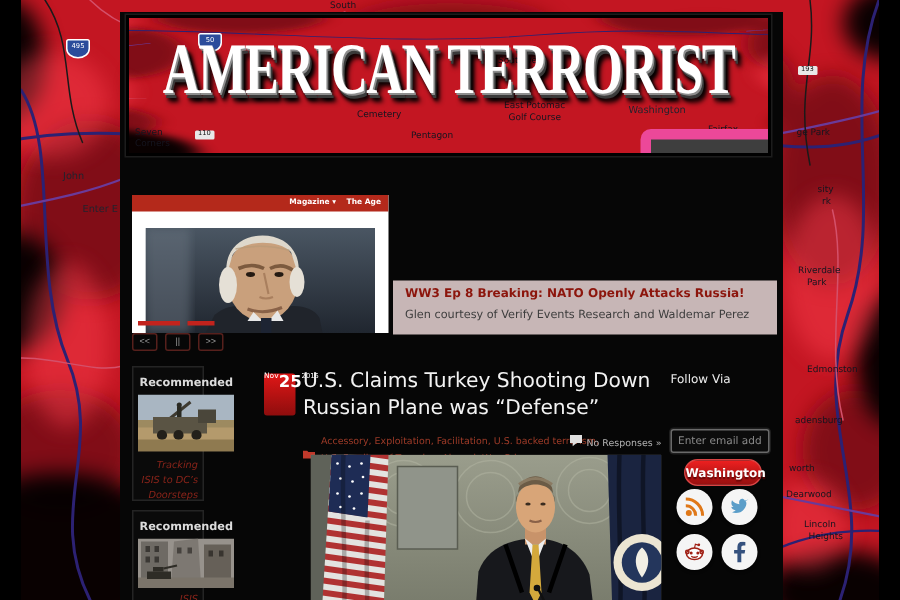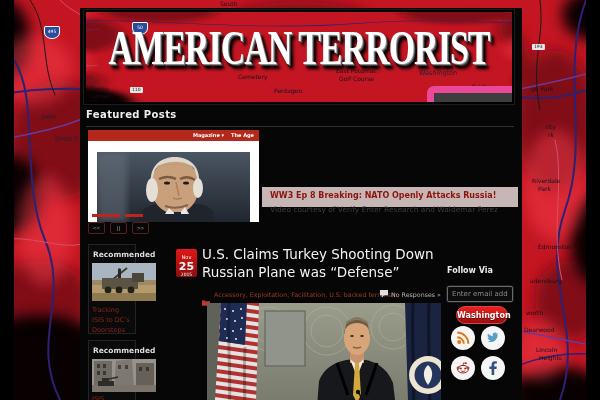--- a/index.html
+++ b/index.html
@@ -31,54 +31,54 @@
   .featured-heading{position:absolute;left:86px;top:109px;width:428px;padding-bottom:6px;
                     border-bottom:1px solid #2e2e2e;color:#ededed;font-size:10px;font-weight:bold;
                     letter-spacing:.4px;}
   .slide{position:absolute;left:88px;top:130px;width:171px;height:92px;background:#fff;overflow:hidden;cursor:pointer;}
   .slide-redbar{position:absolute;left:0;top:0;width:171px;height:11px;background:#b4291b;
                 display:flex;justify-content:flex-end;align-items:center;gap:7px;padding-right:5px;box-sizing:border-box;}
   .slide-redbar span{color:#fff;font-size:5px;font-weight:bold;line-height:1;}
   .slide-photo{position:absolute;left:9px;top:22px;}
   .slide-snippet{position:absolute;left:4px;top:84px;display:flex;gap:5px;}
   .slide-snippet i{display:block;height:3px;background:#c2231d;}
-  .caption-box{position:absolute;left:262px;top:187px;width:256px;height:20px;background:#c7b6b6;
+  .caption-box{position:absolute;left:262px;top:187px;width:256px;height:36px;background:#c7b6b6;
                padding:5px 8px;box-sizing:border-box;}
   .caption-title{font-size:8px;font-weight:bold;color:#8c150c;line-height:1;}
   .caption-sub{font-size:7.5px;color:#3d3d3d;margin-top:6px;line-height:1;}
   .controls{position:absolute;left:88px;top:222px;display:flex;gap:5px;}
   .ctrl-btn{width:17px;height:12px;background:#070707;border:1px solid #57201c;border-radius:2px;
             color:#999;font-size:6px;line-height:10px;text-align:center;cursor:pointer;padding:0;}
   
   .rec-box{position:absolute;left:88px;width:48px;background:#0a0a0a;border:1px solid #242424;
            padding:3px;box-sizing:border-box;}
   .rec-head{color:#dcdcdc;font-size:7.5px;font-weight:bold;margin:2px 0 4px 1px;}
   .rec-thumb{display:block;cursor:pointer;}
-  .rec-cap{color:#8a241a;font-size:6.5px;text-align:left;line-height:1.5;
+  .rec-cap{color:#8a241a;font-size:6.5px;font-style:italic;text-align:right;line-height:1.5;
            margin-top:5px;cursor:pointer;}
   
   .date-badge{position:absolute;left:176px;top:249px;width:21px;height:28px;border-radius:2px;
               background:linear-gradient(#e01717,#8e0d0d);color:#fff;text-align:center;
-              display:flex;flex-direction:column;justify-content:flex-end;}
+              display:flex;flex-direction:row;justify-content:space-between;}
   .date-badge .m{font-size:5px;line-height:1.1;}
   .date-badge .d{font-size:11px;font-weight:bold;line-height:1;}
   .date-badge .y{font-size:4.5px;line-height:1.2;}
   .article-title{position:absolute;left:202px;top:246px;width:244px;color:#f2f2f2;
                  font-size:13.5px;line-height:1.3;cursor:pointer;}
   .meta-cats{position:absolute;left:214px;top:290px;width:196px;color:#9e3b28;font-size:6.3px;
              line-height:1.7;cursor:pointer;}
   .folder-ico{position:absolute;left:202px;top:291px;}
   .responses{position:absolute;left:380px;top:290px;color:#b5b5b5;font-size:6.3px;cursor:pointer;
              display:flex;align-items:center;gap:3px;}
   .article-img{position:absolute;left:207px;top:303px;width:234px;height:97px;overflow:hidden;}
   
   .suggest-box{position:absolute;left:446px;top:240px;width:72px;height:21px;border:1px solid #3f3f3f;
                border-radius:2px;color:#c0c0c0;font-size:7.5px;line-height:20px;padding-left:7px;
                box-sizing:border-box;cursor:pointer;}
-  .follow-head{position:absolute;left:447px;top:266px;color:#eaeaea;font-size:8px;font-weight:bold;}
+  .follow-head{position:absolute;left:447px;top:248px;color:#eaeaea;font-size:8px;font-weight:normal;}
   .email-input{position:absolute;left:447px;top:286px;width:66px;height:16px;background:#0c0c0c;
                border:1px solid #6a6a6a;box-shadow:0 0 0 1px #1e1e1e;border-radius:2px;color:#8a8a8a;
                font-size:7px;padding:0 4px;box-sizing:border-box;outline:none;font-family:inherit;}
   .email-input::placeholder{color:#8a8a8a;}
   .subscribe-btn{position:absolute;left:456px;top:306px;width:52px;height:18px;border-radius:9px;
                  background:linear-gradient(#ee2020,#970f0f);border:1px solid #d94444;color:#fff;
                  font-size:8px;font-weight:bold;text-shadow:0 1px 1px #5c0505;cursor:pointer;
                  font-family:inherit;padding:0;}
   .soc{position:absolute;width:24px;height:24px;border-radius:50%;background:#f5f5f5;
        display:flex;align-items:center;justify-content:center;cursor:pointer;
@@ -179,21 +179,20 @@
     <span class="lbl" style="left:188px;top:76px">Pentagon</span>
     <span class="lbl" style="left:246px;top:26px">Southwest</span>
     <span class="lbl" style="left:250px;top:56px">East Potomac</span>
     <span class="lbl" style="left:253px;top:64px">Golf Course</span>
     <span class="lbl big" style="left:333px;top:58px">Washington</span>
     <span class="lbl" style="left:386px;top:72px">Fairfax</span>
     <div class="banner-title">AMERICAN TERRORIST</div>
     <input class="search-input" type="text" placeholder="Search" style="">
   </div>
 
-  <div class="featured-heading">Featured Posts</div>
 
   <div class="slide">
     <div class="slide-redbar">
       <span>Magazine ▾</span>
       <span>The Age</span>
     </div>
     <svg class="slide-photo" width="153" height="70" viewBox="0 0 153 70">
       <defs>
         <linearGradient id="bzbg" x1="0" y1="0" x2="0" y2="1">
           <stop offset="0" stop-color="#4a5663"></stop>
@@ -219,21 +218,21 @@
       <rect x="77" y="60" width="7" height="10" fill="#1d2433"></rect>
     </svg>
     <div class="slide-snippet">
       <i style="width:28px"></i>
         <i style="width:18px"></i>
     </div>
   </div>
 
   <div class="caption-box">
     <div class="caption-title">WW3 Ep 8 Breaking: NATO Openly Attacks Russia!</div>
-    <div class="caption-sub">Video courtesy of Verify Enter Research and Waldemar Perez</div>
+    <div class="caption-sub">Glen courtesy of Verify Events Research and Waldemar Perez</div>
   </div>
 
   <div class="controls">
     <button class="ctrl-btn">&lt;&lt;</button>
     <button class="ctrl-btn">||</button>
     <button class="ctrl-btn">&gt;&gt;</button>
   </div>
 
   <div class="rec-box" style="top:244px;height:90px">
     <div class="rec-head">Recommended</div>

